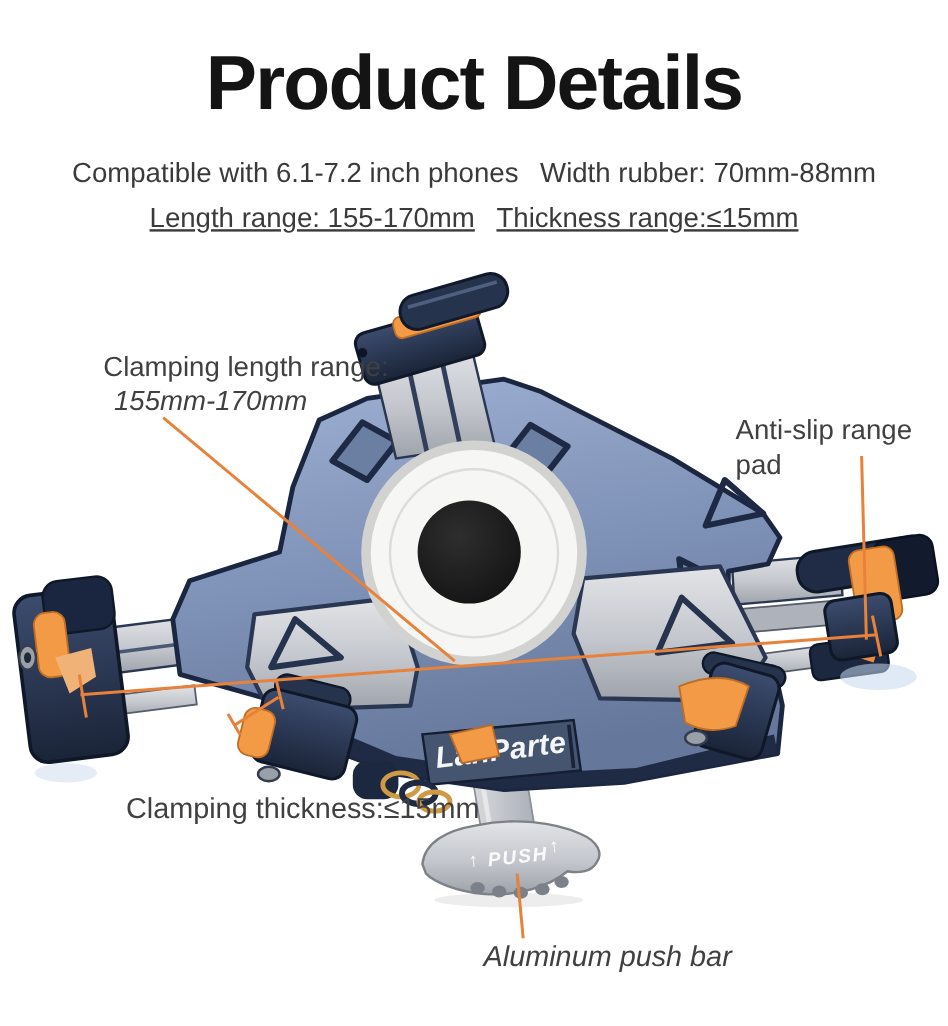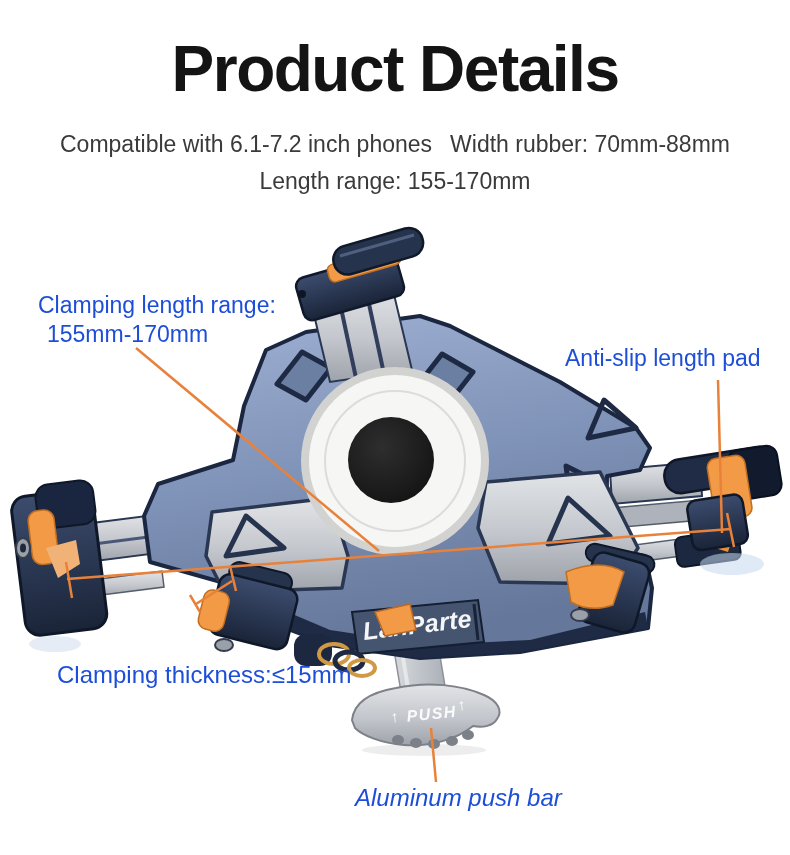--- a/index.html
+++ b/index.html
@@ -9,42 +9,43 @@
   }
   .page-title{
     position:absolute;top:32px;left:0;width:790px;text-align:center;
     font-size:64px;font-weight:bold;letter-spacing:-1.5px;color:#141414;
   }
   .spec-line{
     position:absolute;left:0;width:790px;display:flex;justify-content:center;
     font-size:23px;color:#3a3a3c;
   }
   .spec-line-1{top:131px;gap:18px;}
-  .spec-line-2{top:168px;gap:18px;}
-  .callout{position:absolute;font-size:23px;color:#1d4ed8;line-height:1.25;}
+  .spec-line-2{top:168px;gap:18px;text-decoration:underline;}
+  .callout{position:absolute;font-size:23px;color:#404040;line-height:1.25;margin-left:48px;}
   .callout-length{left:38px;top:291px;}
-  .callout-length .second{padding-left:9px;}
+  .callout-length .second{padding-left:9px;font-style:italic;}
   .callout-antislip{left:565px;top:344px;}
   .callout-thickness{left:57px;top:660px;font-size:24px;text-align:center;}
   .callout-pushbar{left:355px;top:783px;font-size:24px;font-style:italic;}
   .product-svg{position:absolute;left:0;top:0;}
 </style>
 </head>
 <body>
 
 <div class="page">
 
   <div class="page-title">Product Details</div>
 
   <div class="spec-line spec-line-1">
     <span>Compatible with 6.1-7.2 inch phones</span>
     <span>Width rubber: 70mm-88mm</span>
   </div>
   <div class="spec-line spec-line-2">
     <span>Length range: 155-170mm</span>
+    <span>Thickness range:≤15mm</span>
   </div>
 
   <svg class="product-svg" width="790" height="855" viewBox="0 0 790 855">
     <defs>
       <linearGradient id="gBody" x1="0" y1="0" x2="0.25" y2="1">
         <stop offset="0" stop-color="#9fb1d3"></stop>
         <stop offset="0.5" stop-color="#8093b8"></stop>
         <stop offset="1" stop-color="#65779a"></stop>
       </linearGradient>
       <linearGradient id="gNavy" x1="0" y1="0" x2="0" y2="1">
@@ -198,17 +199,17 @@
       <line x1="190" y1="595" x2="200" y2="612"></line>
       <line x1="718" y1="380" x2="722" y2="533"></line>
       <line x1="431" y1="728" x2="436" y2="782"></line>
     </g>
   </svg>
 
   <div class="callout callout-length">
     <div>Clamping length range:</div>
     <div class="second">155mm-170mm</div>
   </div>
-  <div class="callout callout-antislip">Anti-slip length pad</div>
+  <div class="callout callout-antislip">Anti-slip range pad</div>
   <div class="callout callout-thickness">Clamping thickness:≤15mm</div>
   <div class="callout callout-pushbar">Aluminum push bar</div>
 
 </div>
 
 </body></html>

